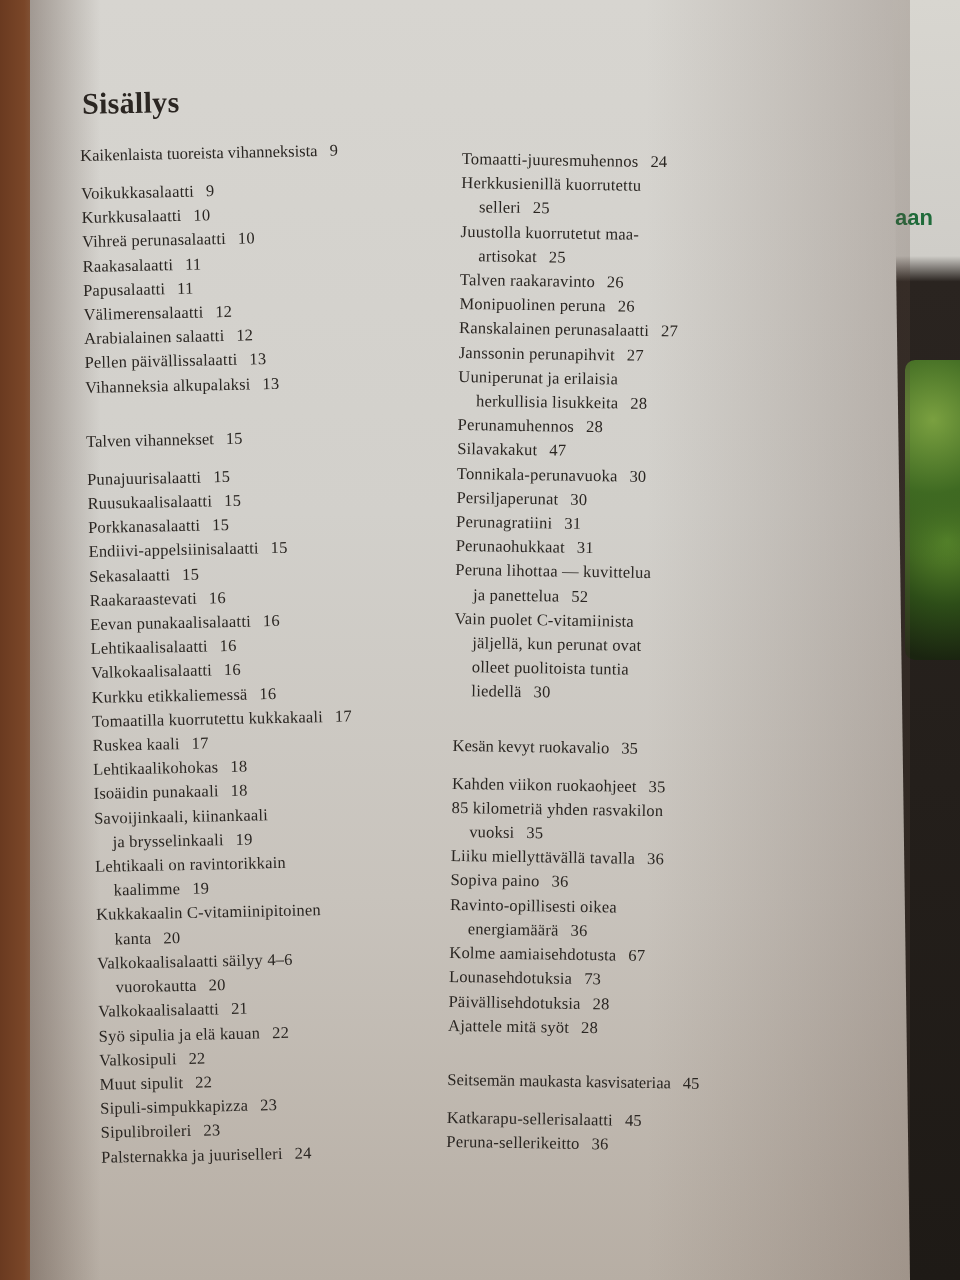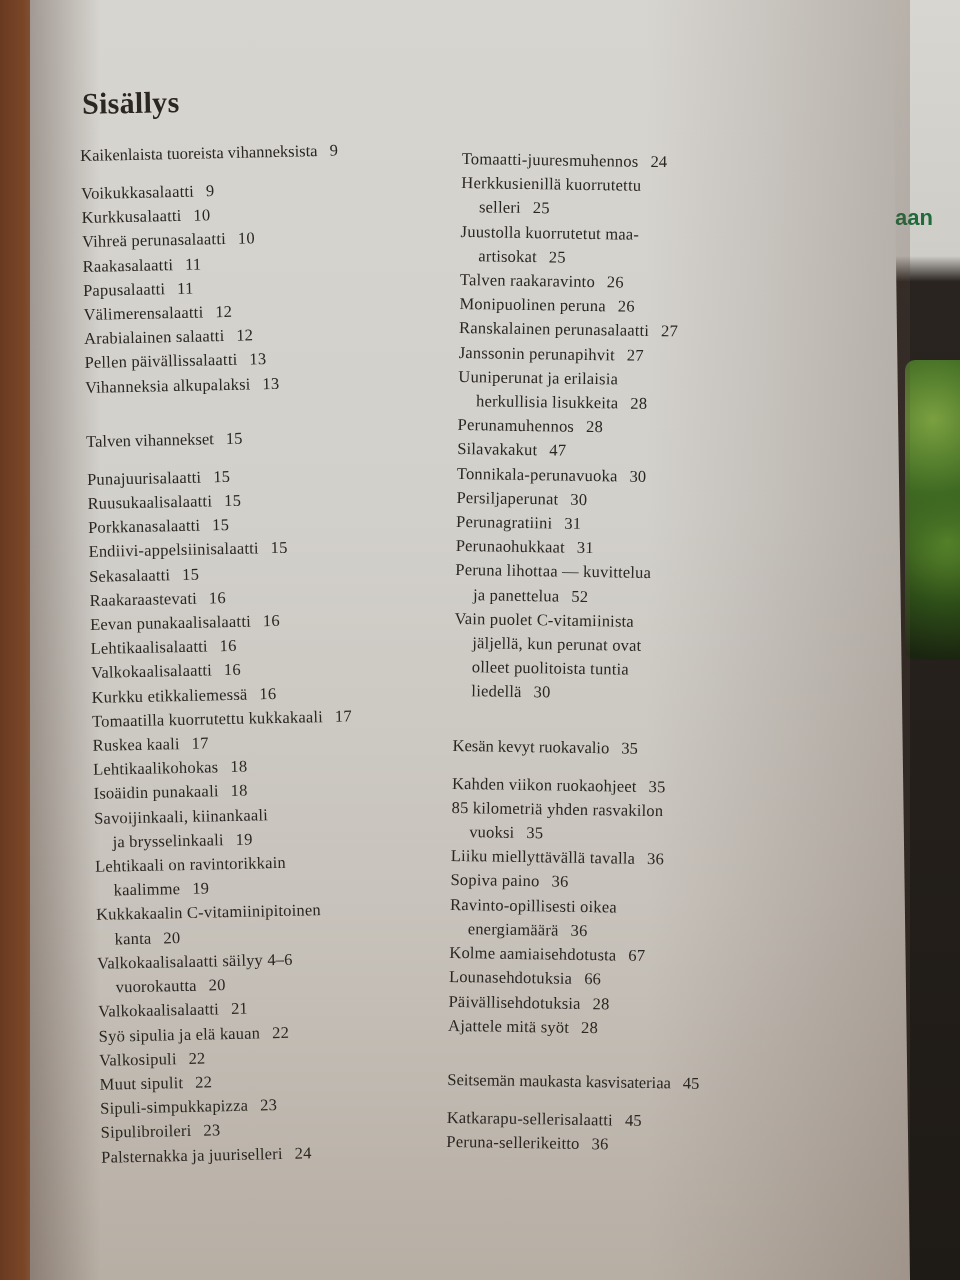--- a/index.html
+++ b/index.html
@@ -125,21 +125,21 @@
         <div class="entry"><span class="first">Peruna lihottaa — kuvittelua</span><span class="cont">ja panettelua<span class="page-num">52</span></span></div>
         <div class="entry"><span class="first">Vain puolet C-vitamiinista</span><span class="cont">jäljellä, kun perunat ovat</span><span class="cont">olleet puolitoista tuntia</span><span class="cont">liedellä<span class="page-num">30</span></span></div>
         <div class="section-gap-lg"></div>
         <div class="section-heading"><span>Kesän kevyt ruokavalio</span><span class="page-num">35</span></div>
         <div class="entry"><span class="first">Kahden viikon ruokaohjeet</span><span class="page-num">35</span></div>
         <div class="entry"><span class="first">85 kilometriä yhden rasvakilon</span><span class="cont">vuoksi<span class="page-num">35</span></span></div>
         <div class="entry"><span class="first">Liiku miellyttävällä tavalla</span><span class="page-num">36</span></div>
         <div class="entry"><span class="first">Sopiva paino</span><span class="page-num">36</span></div>
         <div class="entry"><span class="first">Ravinto-opillisesti oikea</span><span class="cont">energiamäärä<span class="page-num">36</span></span></div>
         <div class="entry"><span class="first">Kolme aamiaisehdotusta</span><span class="page-num">67</span></div>
-        <div class="entry"><span class="first">Lounasehdotuksia</span><span class="page-num">66</span></div>
+        <div class="entry"><span class="first">Lounasehdotuksia</span><span class="page-num">73</span></div>
         <div class="entry"><span class="first">Päivällisehdotuksia</span><span class="page-num">28</span></div>
         <div class="entry"><span class="first">Ajattele mitä syöt</span><span class="page-num">28</span></div>
         <div class="section-gap-lg"></div>
         <div class="section-heading"><span>Seitsemän maukasta kasvisateriaa</span><span class="page-num">45</span></div>
         <div class="entry"><span class="first">Katkarapu-sellerisalaatti</span><span class="page-num">45</span></div>
         <div class="entry"><span class="first">Peruna-sellerikeitto</span><span class="page-num">36</span></div>
       </div>
   </div>
 </div>
 

